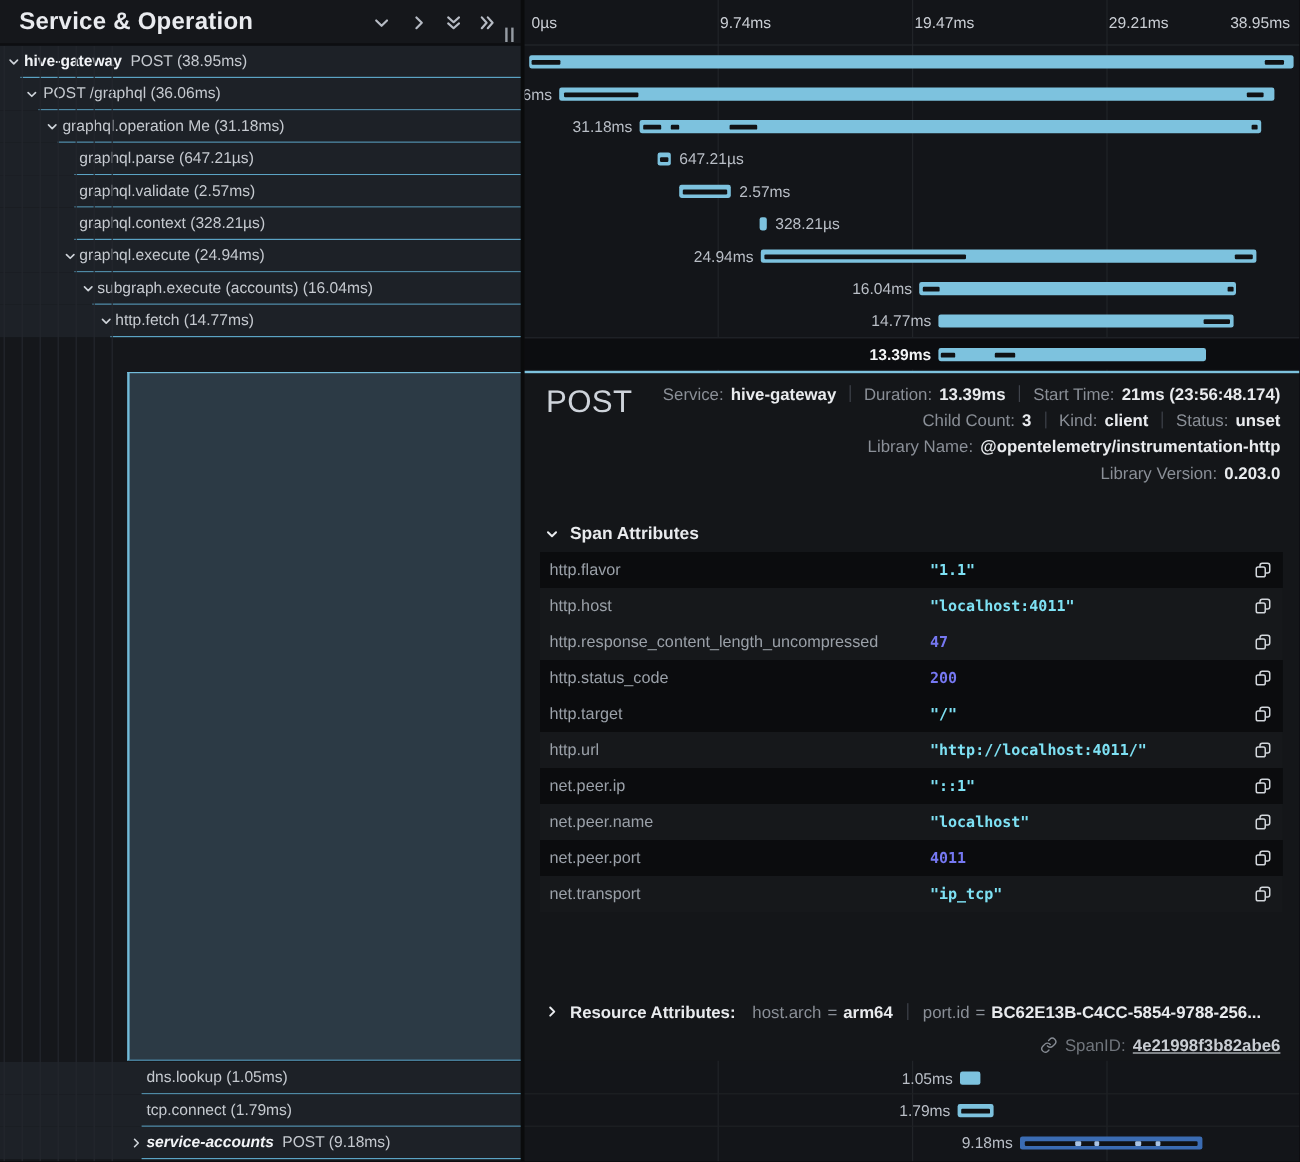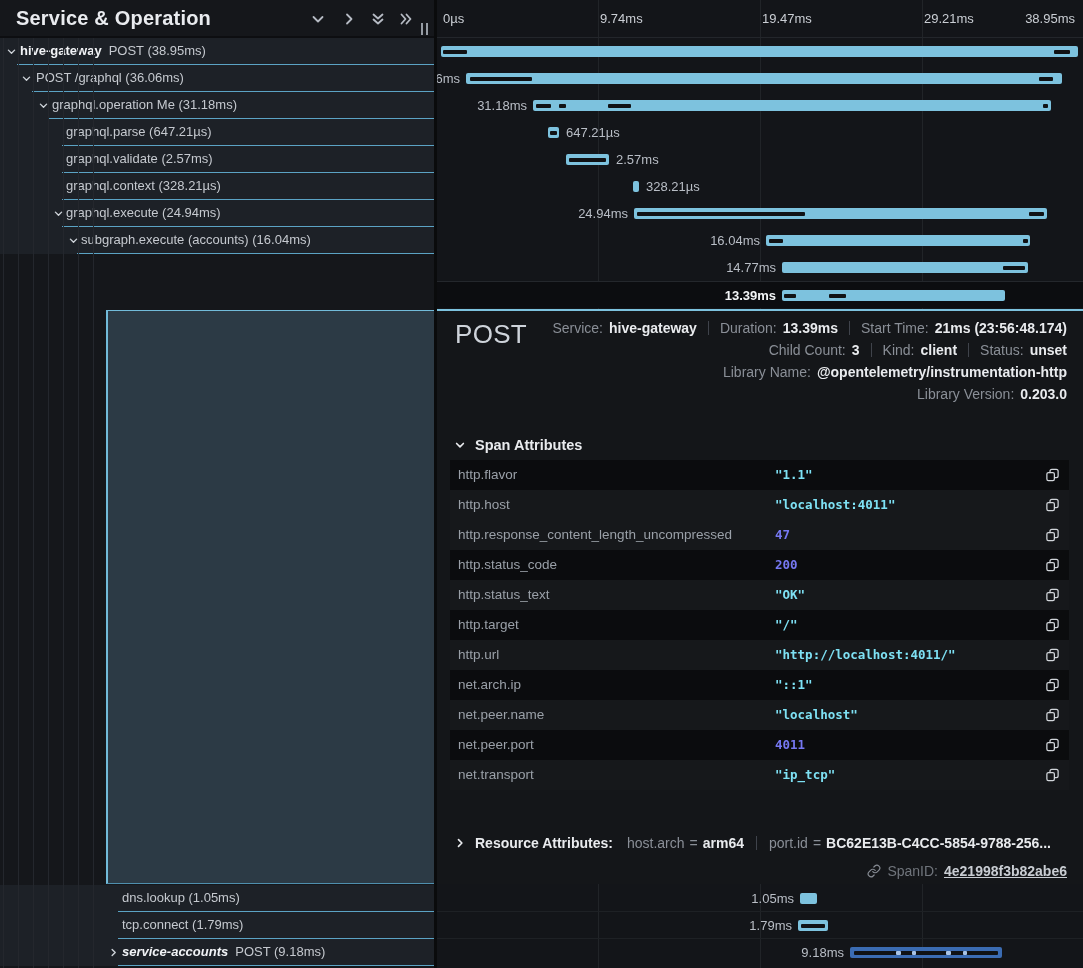--- a/index.html
+++ b/index.html
@@ -135,20 +135,29 @@
     </div>
     <div class="trow" style="top:227px">
       <span class="chev" style="left:68px">
           <svg width="11" height="11" viewBox="0 0 16 16" fill="none" stroke="#ced3d9" stroke-width="2" stroke-linecap="round" stroke-linejoin="round">
             <path d="M3.5 6l4.5 4.5L12.5 6"></path>
           </svg>
         </span>
       <span class="txt" style="left:81px">subgraph.execute (accounts) (16.04ms)</span>
       <div class="rule" style="left:77px"></div>
     </div>
+    <div class="trow" style="top:254px">
+      <span class="chev" style="left:83px">
+          <svg width="11" height="11" viewBox="0 0 16 16" fill="none" stroke="#ced3d9" stroke-width="2" stroke-linecap="round" stroke-linejoin="round">
+            <path d="M3.5 6l4.5 4.5L12.5 6"></path>
+          </svg>
+        </span>
+      <span class="txt" style="left:96px">http.fetch (14.77ms)</span>
+      <div class="rule" style="left:92px"></div>
+    </div>
 
     <div class="selblock"></div>
 
     <div class="trow" style="top:885px">
       <span class="txt" style="left:122px">dns.lookup (1.05ms)</span>
       <div class="rule" style="left:118px"></div>
     </div>
     <div class="trow" style="top:912px">
       <span class="txt" style="left:122px">tcp.connect (1.79ms)</span>
       <div class="rule" style="left:118px"></div>
@@ -351,30 +360,20 @@
         <div class="arow dark">
           <span class="akey">http.status_code</span>
           <span class="aval number">200</span>
           <span class="acopy">
               <svg width="15" height="16" viewBox="0 0 24 24" fill="none" stroke="#d2d6db" stroke-width="2" stroke-linecap="round" stroke-linejoin="round">
                 <rect x="3" y="8" width="12" height="13" rx="2.5"></rect>
                 <path d="M8 8V6a3 3 0 0 1 3-3h7a3 3 0 0 1 3 3v7a3 3 0 0 1-3 3h-2"></path>
               </svg>
             </span>
         </div>
-        <div class="arow lite">
-          <span class="akey">http.status_text</span>
-          <span class="aval string">"OK"</span>
-          <span class="acopy">
-              <svg width="15" height="16" viewBox="0 0 24 24" fill="none" stroke="#d2d6db" stroke-width="2" stroke-linecap="round" stroke-linejoin="round">
-                <rect x="3" y="8" width="12" height="13" rx="2.5"></rect>
-                <path d="M8 8V6a3 3 0 0 1 3-3h7a3 3 0 0 1 3 3v7a3 3 0 0 1-3 3h-2"></path>
-              </svg>
-            </span>
-        </div>
         <div class="arow dark">
           <span class="akey">http.target</span>
           <span class="aval string">"/"</span>
           <span class="acopy">
               <svg width="15" height="16" viewBox="0 0 24 24" fill="none" stroke="#d2d6db" stroke-width="2" stroke-linecap="round" stroke-linejoin="round">
                 <rect x="3" y="8" width="12" height="13" rx="2.5"></rect>
                 <path d="M8 8V6a3 3 0 0 1 3-3h7a3 3 0 0 1 3 3v7a3 3 0 0 1-3 3h-2"></path>
               </svg>
             </span>
         </div>
@@ -382,21 +381,21 @@
           <span class="akey">http.url</span>
           <span class="aval string">"http://localhost:4011/"</span>
           <span class="acopy">
               <svg width="15" height="16" viewBox="0 0 24 24" fill="none" stroke="#d2d6db" stroke-width="2" stroke-linecap="round" stroke-linejoin="round">
                 <rect x="3" y="8" width="12" height="13" rx="2.5"></rect>
                 <path d="M8 8V6a3 3 0 0 1 3-3h7a3 3 0 0 1 3 3v7a3 3 0 0 1-3 3h-2"></path>
               </svg>
             </span>
         </div>
         <div class="arow dark">
-          <span class="akey">net.arch.ip</span>
+          <span class="akey">net.peer.ip</span>
           <span class="aval string">"::1"</span>
           <span class="acopy">
               <svg width="15" height="16" viewBox="0 0 24 24" fill="none" stroke="#d2d6db" stroke-width="2" stroke-linecap="round" stroke-linejoin="round">
                 <rect x="3" y="8" width="12" height="13" rx="2.5"></rect>
                 <path d="M8 8V6a3 3 0 0 1 3-3h7a3 3 0 0 1 3 3v7a3 3 0 0 1-3 3h-2"></path>
               </svg>
             </span>
         </div>
         <div class="arow lite">
           <span class="akey">net.peer.name</span>

